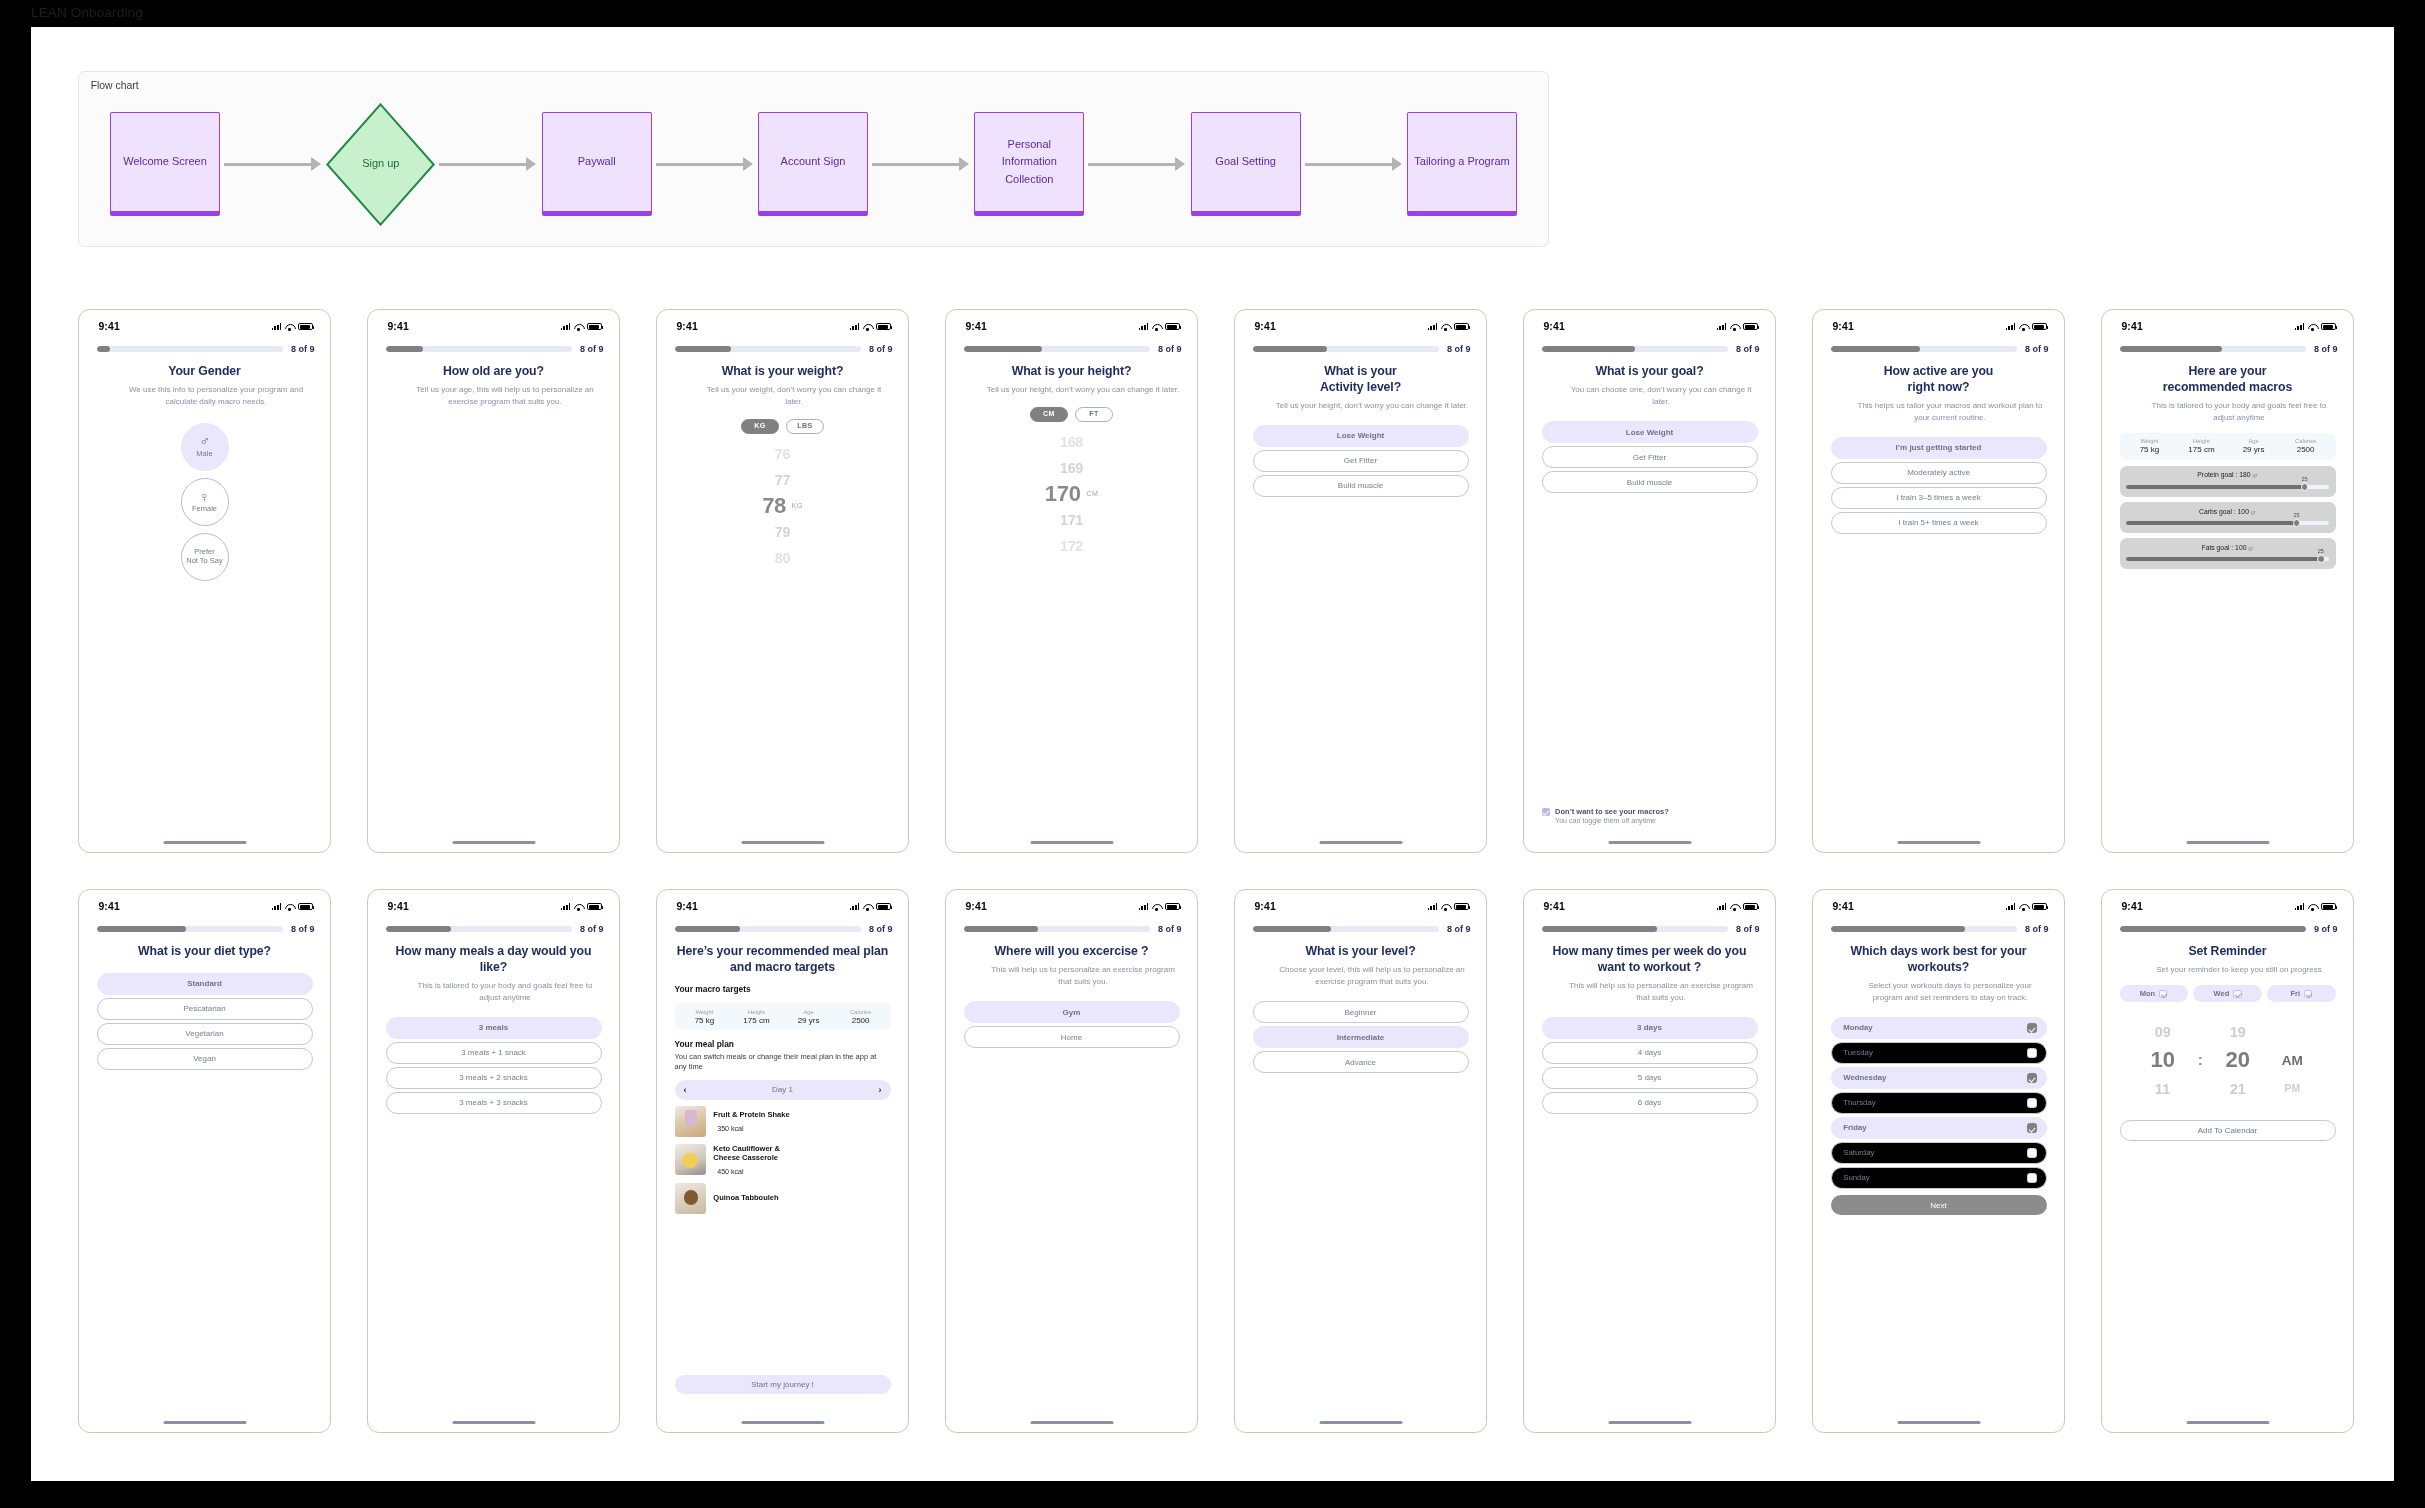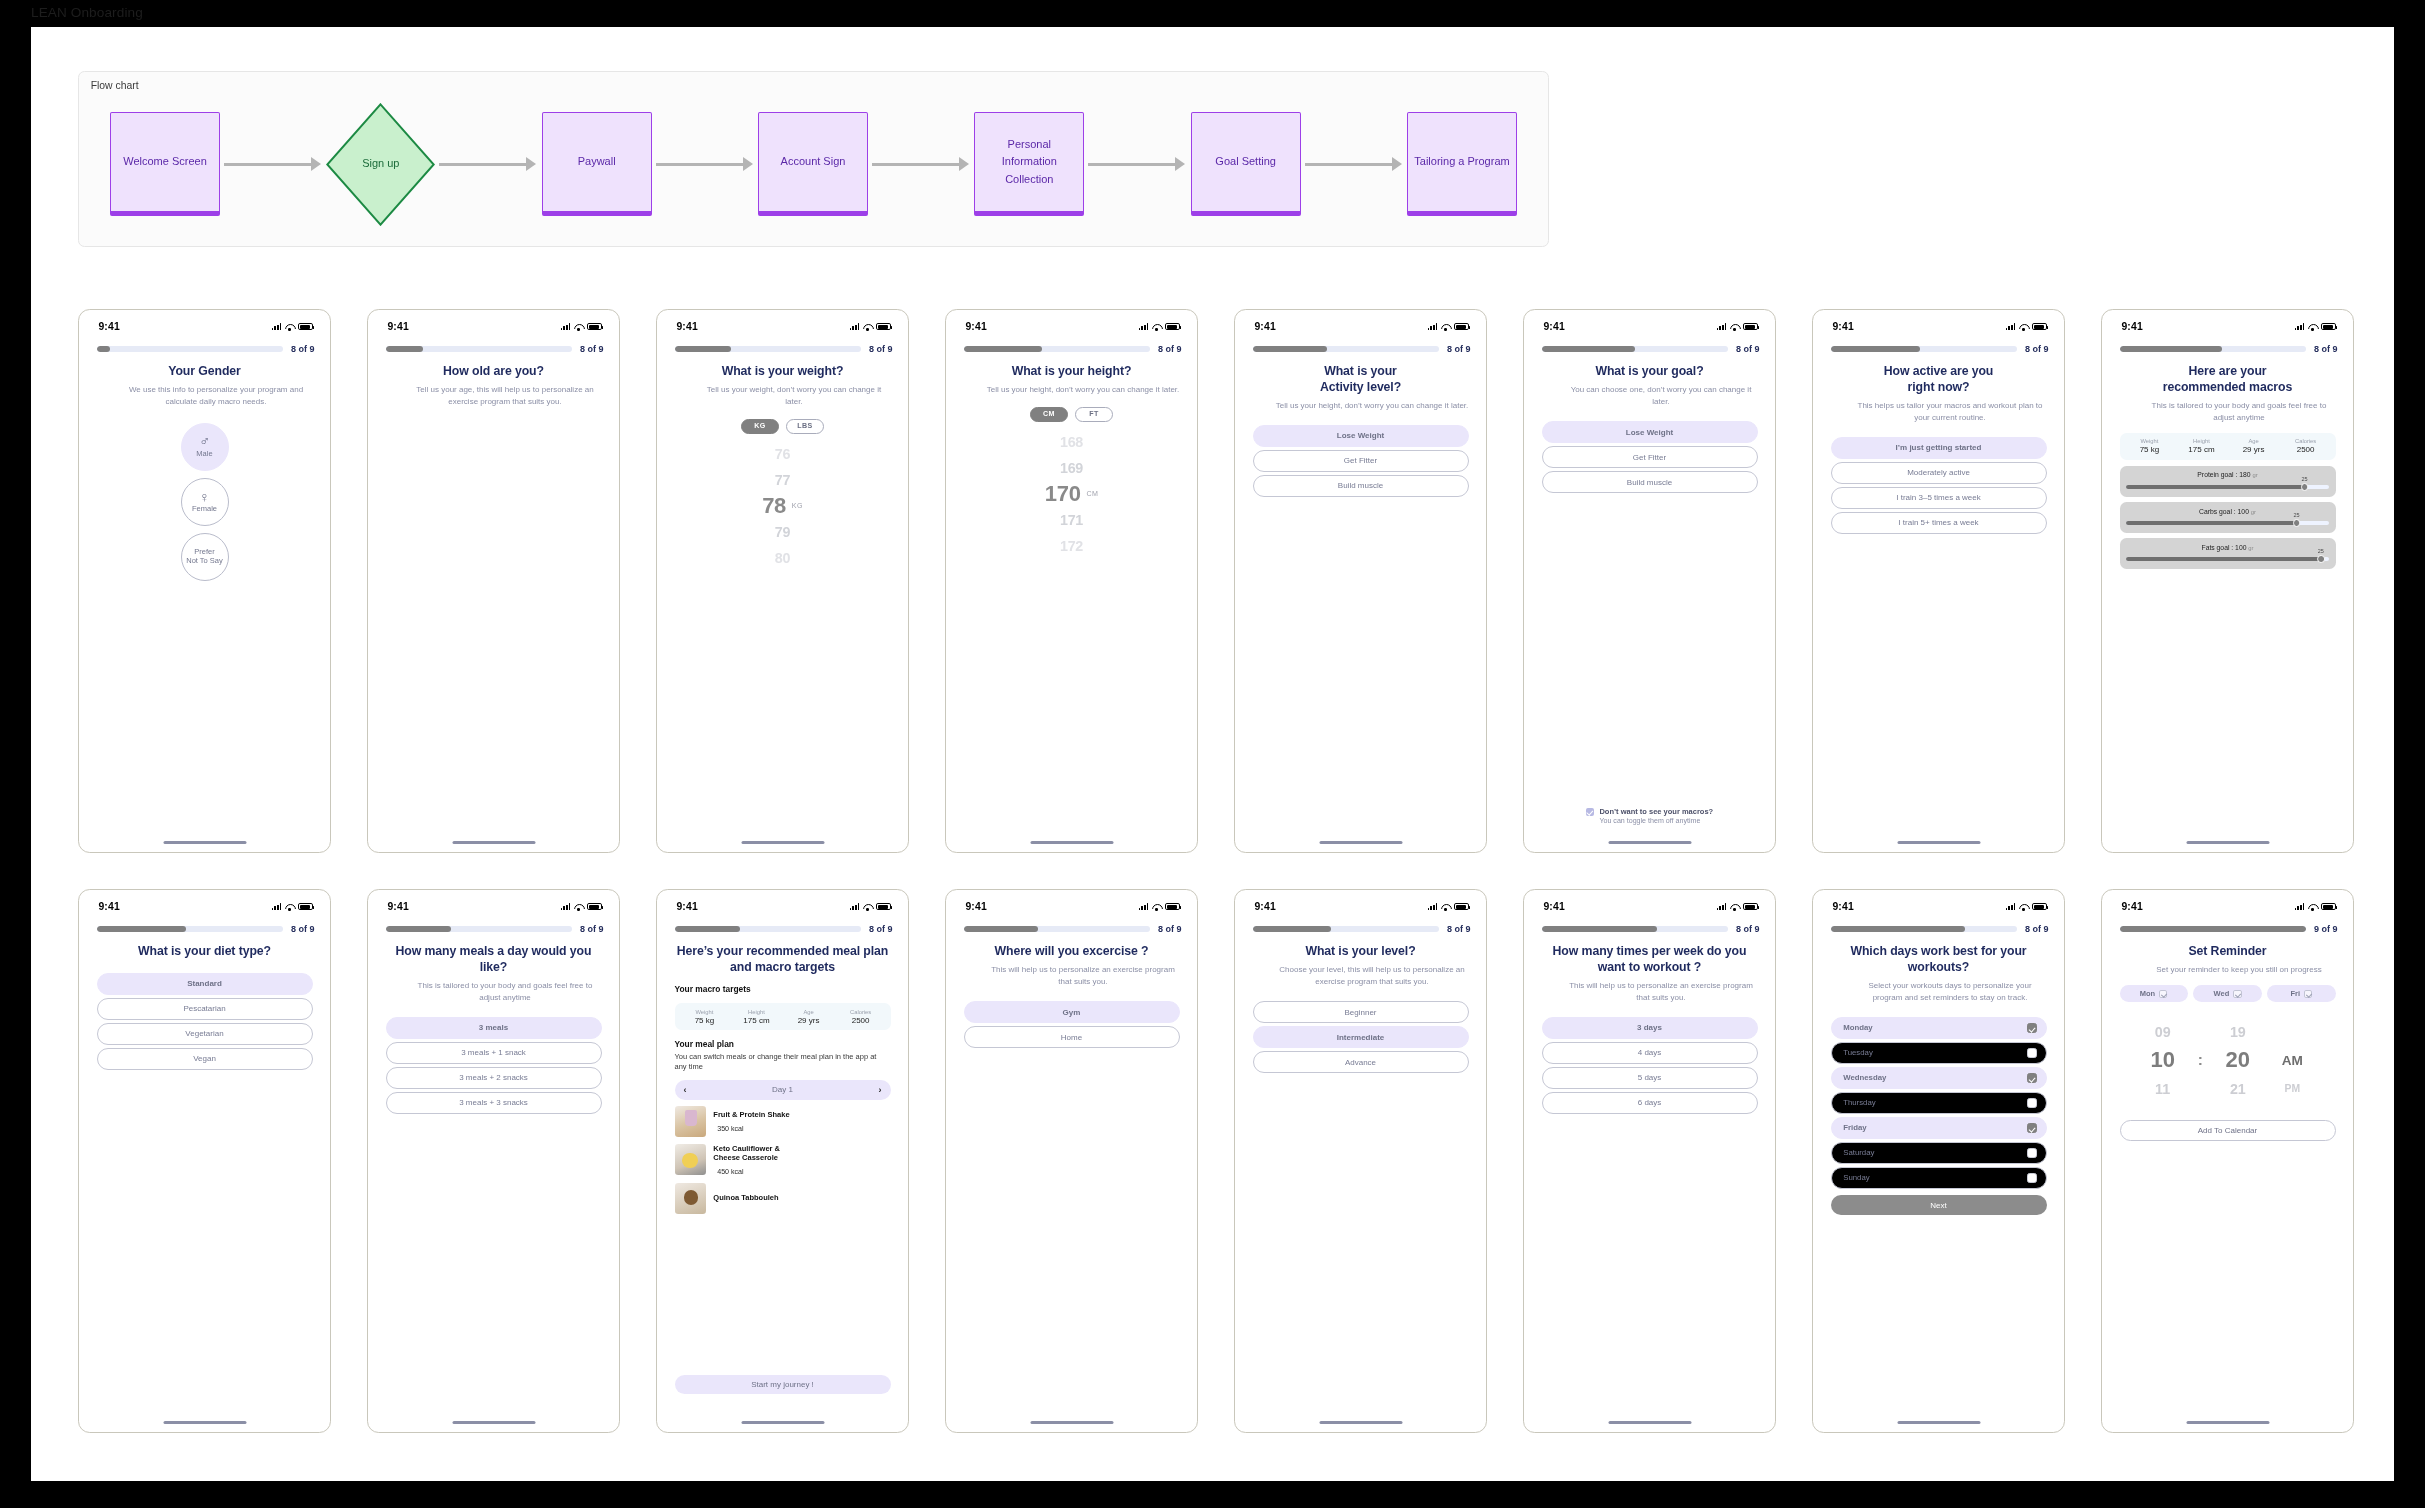--- a/index.html
+++ b/index.html
@@ -207,21 +207,21 @@
   .wrow { height: 26px; display: flex; align-items: center; justify-content: center; width: 100%; }
   .wnum { font-size: 14.3px; color: #e1e2e6; font-weight: bold; letter-spacing: -0.3px; }
   .wnum.near { color: #d2d4d9; }
   .wrow.active .wnum { font-size: 22px; color: #8a8a8a; }
   .wunit { font-size: 7.1px; color: #a0a2ad; margin-left: 5.8px; letter-spacing: 0.4px; }
   .wunit.years { font-size: 7.8px; letter-spacing: 0; }
 
   
   .check-note {
     position: absolute; left: 17.5px; right: 17.5px; bottom: 27px;
-    display: flex; gap: 5.2px; align-items: flex-start; justify-content: center;
+    display: flex; gap: 5.2px; align-items: flex-start;
   }
   .cbox {
     width: 8.4px; height: 8.4px; border-radius: 1.9px;
     background: #b7b9e3; flex: 0 0 auto; margin-top: 0.6px;
     position: relative;
   }
   .cbox::after {
     content:""; position:absolute; left:2.1px; top:1.3px;
     width:2.6px; height:4.5px; border:solid #fff;
     border-width:0 1.3px 1.3px 0; transform:rotate(42deg);

